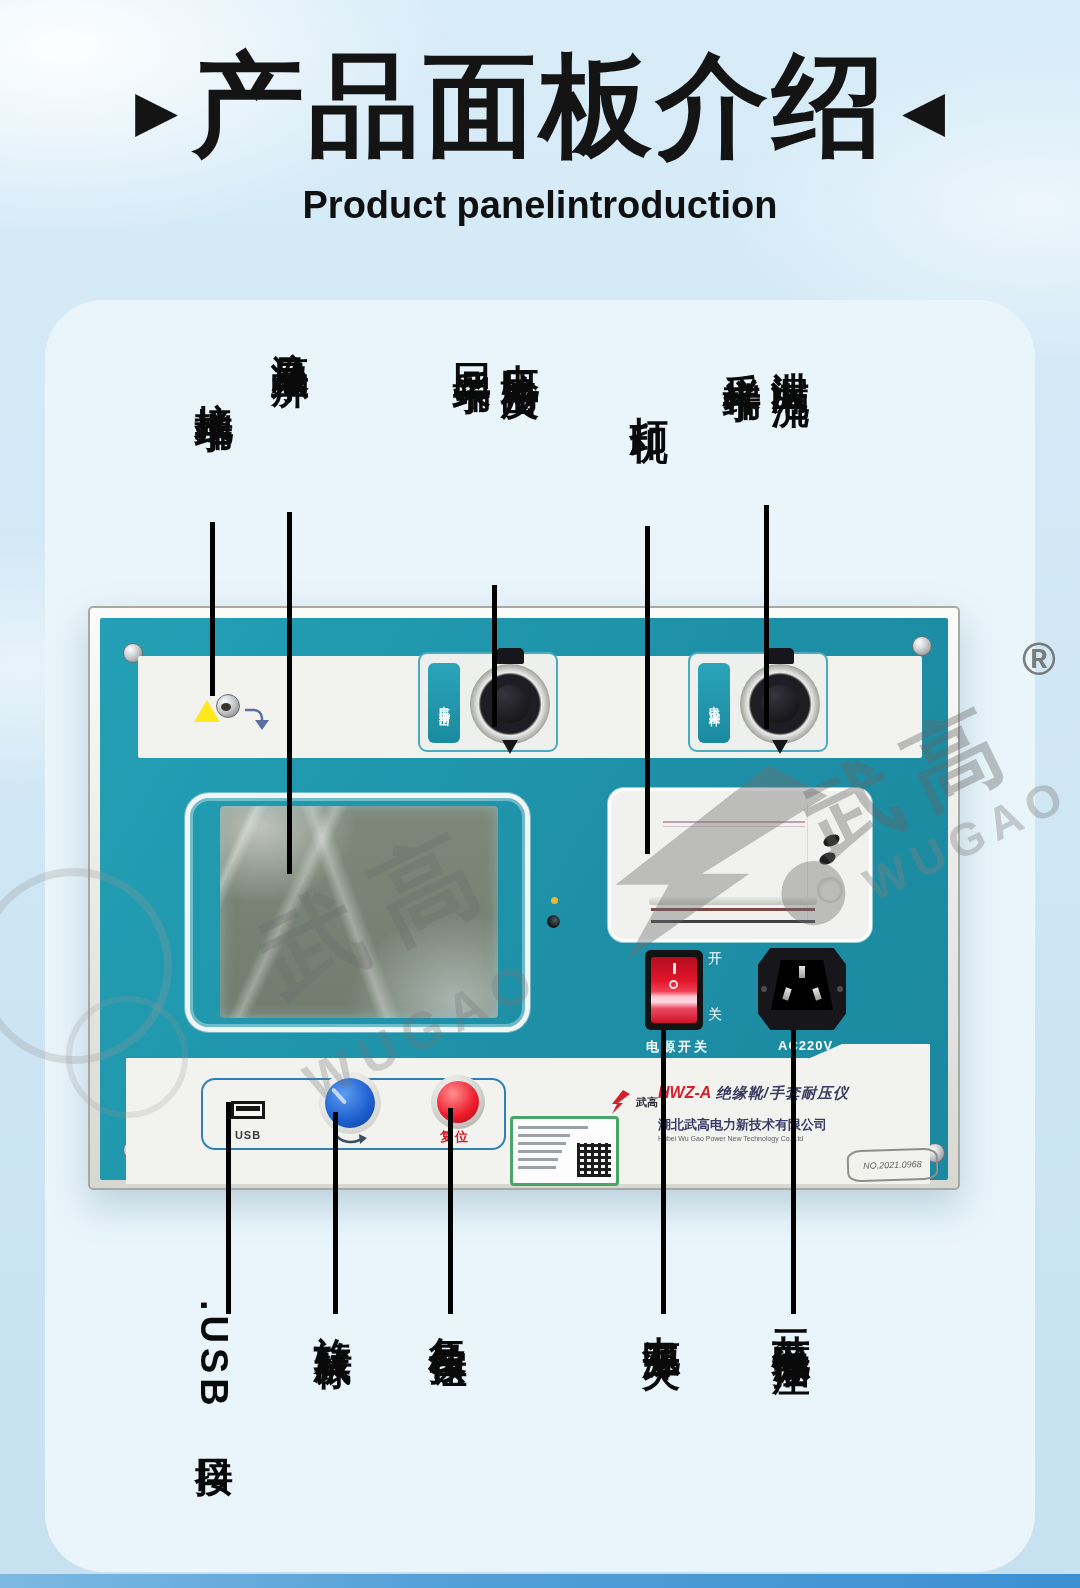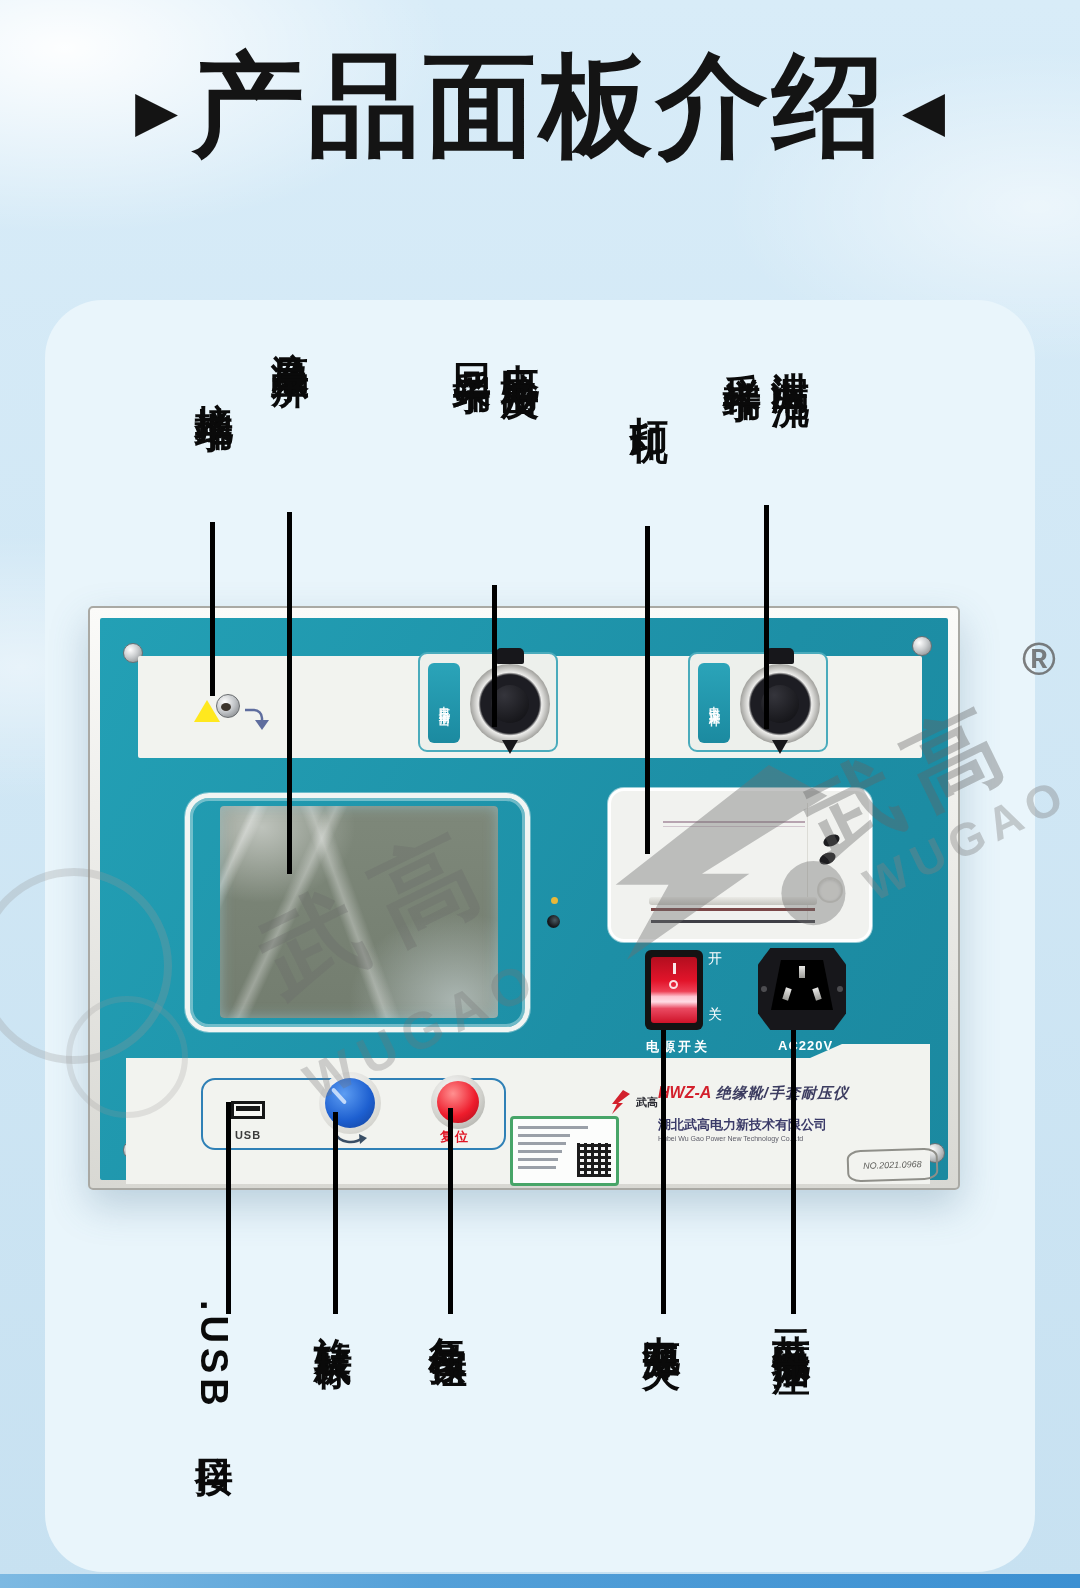--- a/index.html
+++ b/index.html
@@ -170,20 +170,21 @@
 
 <div class="page">
 
   <div class="content-panel"></div>
 
   <div class="title-row">
     <span class="title-arrow">▶</span>
     <span class="title-text">产品面板介绍</span>
     <span class="title-arrow">◀</span>
   </div>
+  <div class="subtitle">Product panelintroduction</div>
 
   <div class="vlabel" style="left:192px; top:372px;">接地端子</div>
   <div class="vlabel" style="left:268px; top:322px;">液晶显示屏</div>
   <div class="vlabel" style="left:498px; top:334px;">电压输出及</div>
   <div class="vlabel" style="left:450px; top:334px;">回采端子</div>
   <div class="vlabel" style="left:627px; top:386px;">打印机</div>
   <div class="vlabel" style="left:768px; top:342px;">泄漏电流</div>
   <div class="vlabel" style="left:720px; top:342px;">采样端子</div>
 
   <div class="leader" style="left:210px; top:522px; height:174px;"></div>

